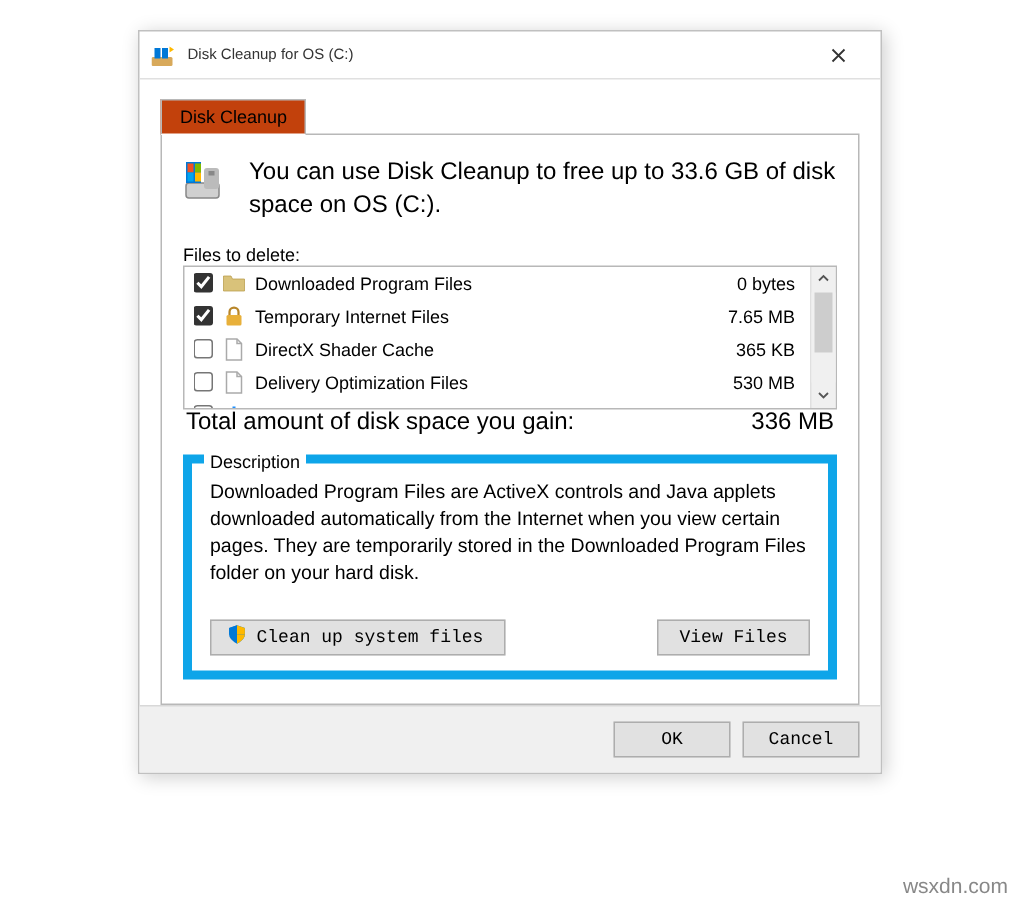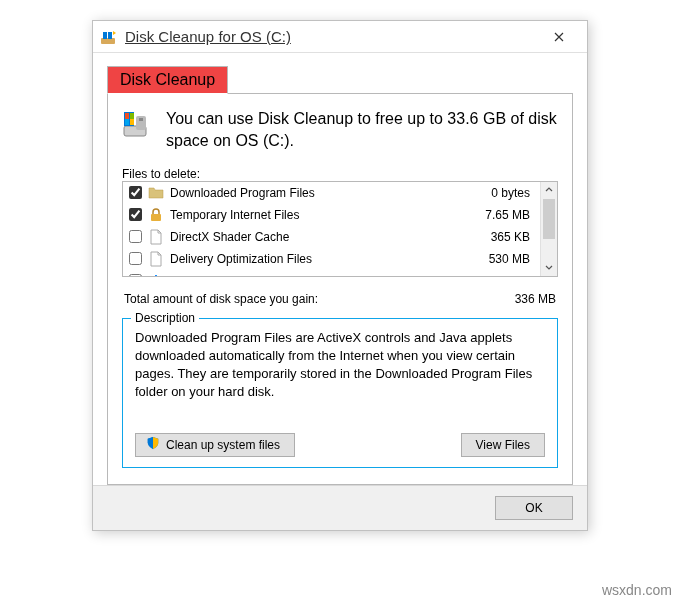--- a/index.html
+++ b/index.html
@@ -22,38 +22,38 @@
       box-shadow: 2px 2px 12px rgba(0,0,0,0.2);
     }
     .titlebar {
       height: 32px;
       display: flex;
       align-items: center;
       padding: 0 8px;
       border-bottom: 1px solid #e0e0e0;
     }
     .titlebar .app-icon { width: 16px; height: 16px; margin-right: 8px; }
-    .titlebar .title { flex: 1; color: #333; font-size: 15px; text-decoration: underline; }
+    .titlebar .title { flex: 1; color: #333; font-size: 10px; }
     .titlebar .close {
       width: 40px; height: 24px;
       display: flex; align-items: center; justify-content: center;
       color: #555; cursor: pointer;
     }
     .content { padding: 12px 14px 0 14px; }
     .tab-area { position: relative; }
     .tab {
       display: inline-block;
       padding: 4px 12px;
-      background: #ef4444;
+      background: #c2410c;
       border: 1px solid #b8b8b8;
       border-bottom: 1px solid #fff;
       position: relative;
       top: 1px;
       z-index: 2;
-      font-size: 16px;
+      font-size: 12px;
     }
     .tab-body {
       border: 1px solid #b8b8b8;
       padding: 14px 14px 16px 14px;
     }
     .header-row { display: flex; gap: 12px; margin-bottom: 14px; }
     .big-icon { width: 32px; height: 32px; flex-shrink: 0; }
     .header-text { font-size: 16px; line-height: 1.4; }
     .label-row { font-size: 12px; margin-bottom: 0; }
     .file-list {
@@ -81,44 +81,44 @@
       background: #f0f0f0;
     }
     .scroll-btn {
       height: 17px; display:flex; align-items:center; justify-content:center;
       cursor: pointer; color:#555;
     }
     .scroll-track { flex:1; background:#f0f0f0; position:relative; }
     .scroll-thumb { position:absolute; top:0; left:2px; right:2px; height:40px; background:#cdcdcd; }
     .total-row {
       display: flex; justify-content: space-between;
-      font-size: 12px; margin: 15px 2px 12px 2px;
+      font-size: 16px; margin: 0 2px 12px 2px;
     }
     .fieldset {
-      border: 1px solid #0ea5e9;
+      border: 6px solid #0ea5e9;
       padding: 10px 12px 48px 12px;
       position: relative;
       min-height: 150px;
     }
     .fieldset-legend {
       position: absolute; top: -8px; left: 8px;
       background: #fff; padding: 0 4px;
       font-size: 12px;
     }
     .fieldset-text { font-size: 13px; line-height: 1.4; }
     .fieldset-buttons {
       position: absolute; bottom: 10px; left: 12px; right: 12px;
       display: flex; justify-content: space-between;
     }
     .btn {
       border: 1px solid #adadad;
       background: #e1e1e1;
       padding: 4px 14px;
       font-size: 12px;
-      font-family: Liberation Sans, sans-serif;
+      font-family: Liberation Mono, monospace;
       cursor: pointer;
       min-width: 78px;
       height: 24px;
       display: inline-flex;
       align-items: center;
       justify-content: center;
       gap: 6px;
     }
     .btn.clean { min-width: 160px; justify-content: flex-start; padding-left:10px; }
     .bottom-bar {
@@ -285,16 +285,19 @@
         </div>
 
       </div>
     </div>
   </div>
 
   <div class="bottom-bar">
     <button class="btn">
       <span>OK</span>
     </button>
+    <button class="btn">
+      <span>Cancel</span>
+    </button>
   </div>
 </div>
 
 <div class="watermark">wsxdn.com</div>
 
 </body></html>

